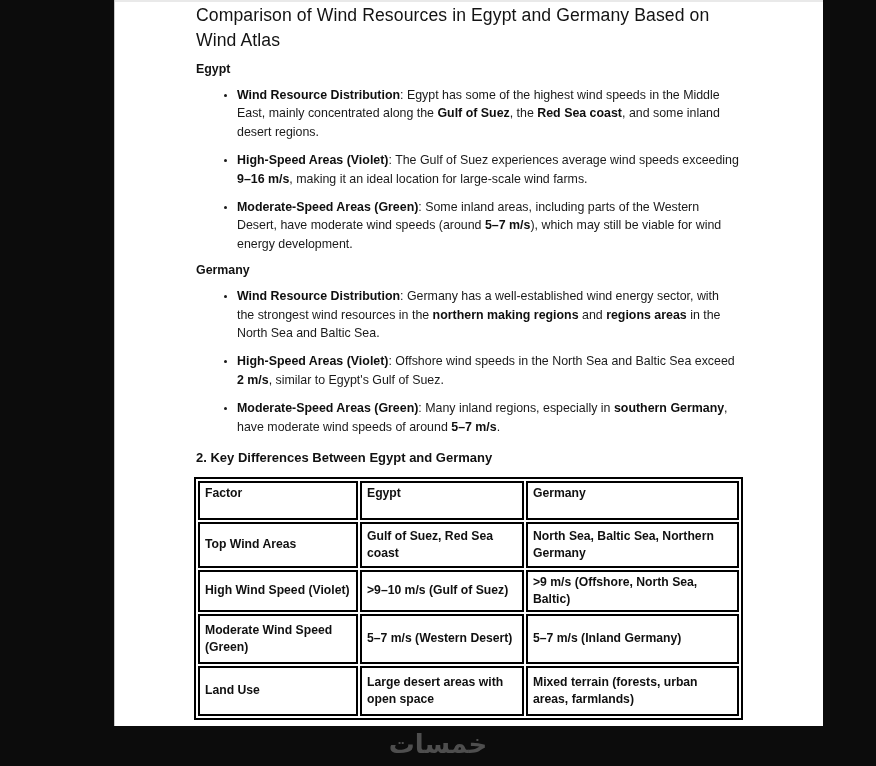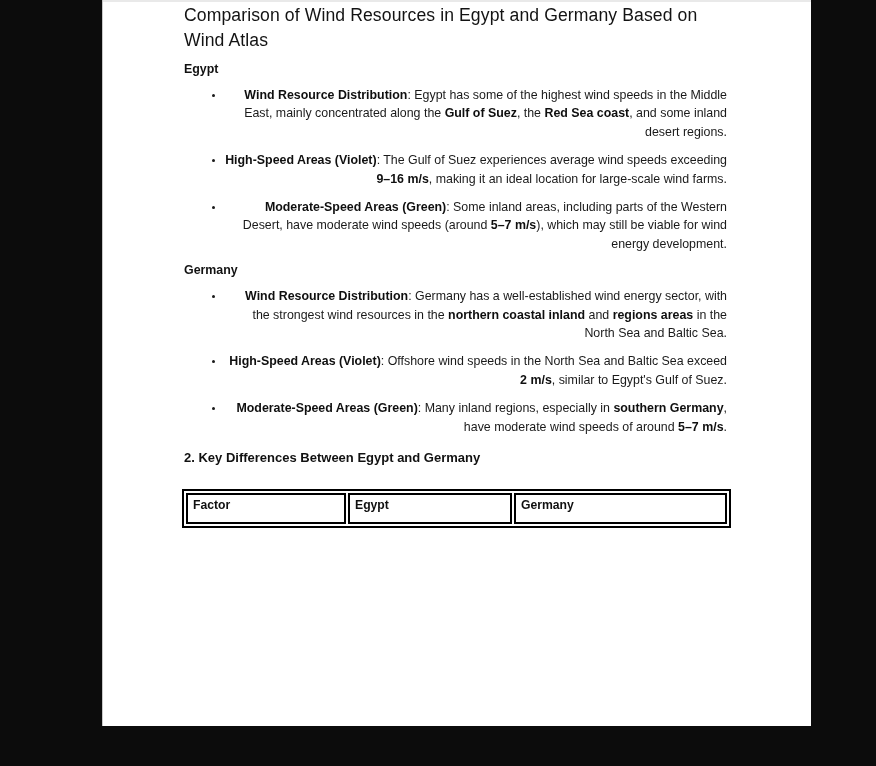--- a/index.html
+++ b/index.html
@@ -8,21 +8,21 @@
     position: relative;
     width: 876px;
     height: 766px;
     background: #0c0c0c;
     overflow: hidden;
     font-family: "Liberation Sans", sans-serif;
     color: #141414;
   }
   .doc-page {
     position: absolute;
-    left: 102px;
+    left: 114px;
     top: 0;
     width: 709px;
     height: 726px;
     background: #ffffff;
     border-left: 1px solid #c9c9c9;
   }
   .page-topline {
     height: 2px;
     background: #e9e9e9;
   }
@@ -53,45 +53,44 @@
   }
   ul.bullets {
     margin: 0 0 10px 0;
     padding-left: 41px;
   }
   ul.bullets li {
     font-size: 12.4px;
     line-height: 18.4px;
     color: #1a1a1a;
     margin-bottom: 10px;
-    text-align: right;
   }
   ul.bullets li::marker { font-size: 10px; }
   ul.bullets b, .comparison-table b { font-weight: 700; color: #0f0f0f; }
-  .section-heading.second { margin-top: 14px; margin-bottom: 24px; }
+  .section-heading.second { margin-top: 14px; margin-bottom: 12px; }
   table.comparison-table {
     border-collapse: separate;
     border-spacing: 2px;
     border: 2px solid #000000;
     background: #ffffff;
     margin-left: -2px;
     table-layout: fixed;
     width: 547px;
   }
   .comparison-table th, .comparison-table td {
     border: 2px solid #000000;
     padding: 2px 5px 3px 5px;
     font-size: 12.2px;
     font-weight: 700;
     line-height: 16.5px;
     text-align: left;
     color: #101010;
     overflow: hidden;
   }
-  .comparison-table th { vertical-align: top; height: 31px; }
+  .comparison-table th { vertical-align: top; height: 39px; }
   .comparison-table td { vertical-align: middle; }
   .comparison-table tbody tr:nth-child(1) td { height: 46px; }
   .comparison-table tbody tr:nth-child(2) td { height: 30px; }
   .comparison-table tbody tr:nth-child(3) td { height: 50px; }
   .comparison-table tbody tr:nth-child(4) td { height: 50px; }
   .footer-bar {
     position: absolute;
     left: 0;
     bottom: 0;
     width: 876px;
@@ -127,40 +126,63 @@
 
       <ul class="bullets">
           <li><b>Wind Resource Distribution</b>: Egypt has some of the highest wind speeds in the Middle East, mainly concentrated along the <b>Gulf of Suez</b>, the <b>Red Sea coast</b>, and some inland desert regions.</li>
           <li><b>High-Speed Areas (Violet)</b>: The Gulf of Suez experiences average wind speeds exceeding <b>9–16 m/s</b>, making it an ideal location for large-scale wind farms.</li>
           <li><b>Moderate-Speed Areas (Green)</b>: Some inland areas, including parts of the Western Desert, have moderate wind speeds (around <b>5–7 m/s</b>), which may still be viable for wind energy development.</li>
         </ul>
 
       <p class="sub-heading">Germany</p>
 
       <ul class="bullets">
-          <li><b>Wind Resource Distribution</b>: Germany has a well-established wind energy sector, with the strongest wind resources in the <b>northern coastal inland</b> and <b>regions areas</b> in the North Sea and Baltic Sea.</li>
+          <li><b>Wind Resource Distribution</b>: Germany has a well-established wind energy sector, with the strongest wind resources in the <b>northern making regions</b> and <b>regions areas</b> in the North Sea and Baltic Sea.</li>
           <li><b>High-Speed Areas (Violet)</b>: Offshore wind speeds in the North Sea and Baltic Sea exceed <b>2 m/s</b>, similar to Egypt's Gulf of Suez.</li>
           <li><b>Moderate-Speed Areas (Green)</b>: Many inland regions, especially in <b>southern Germany</b>, have moderate wind speeds of around <b>5–7 m/s</b>.</li>
         </ul>
 
       <h2 class="section-heading second">2. Key Differences Between Egypt and Germany</h2>
 
       <table class="comparison-table">
         <colgroup>
             <col style="width: 160px;">
             <col style="width: 164px;">
             <col style="width: 213px;">
           </colgroup>
         <thead>
           <tr>
               <th>Factor</th>
               <th>Egypt</th>
               <th>Germany</th>
             </tr>
         </thead>
         <tbody>
+            <tr>
+              <td>Top Wind Areas</td>
+              <td>Gulf of Suez, Red Sea coast</td>
+              <td>North Sea, Baltic Sea, Northern Germany</td>
+            </tr>
+            <tr>
+              <td>High Wind Speed (Violet)</td>
+              <td>&gt;9–10 m/s (Gulf of Suez)</td>
+              <td>&gt;9 m/s (Offshore, North Sea, Baltic)</td>
+            </tr>
+            <tr>
+              <td>Moderate Wind Speed (Green)</td>
+              <td>5–7 m/s (Western Desert)</td>
+              <td>5–7 m/s (Inland Germany)</td>
+            </tr>
+            <tr>
+              <td>Land Use</td>
+              <td>Large desert areas with open space</td>
+              <td>Mixed terrain (forests, urban areas, farmlands)</td>
+            </tr>
           </tbody>
       </table>
 
     </div>
   </div>
 
+  <div class="footer-bar">
+    <span class="watermark-logo">خمسات</span>
+  </div>
 </div>
 
 </body></html>

